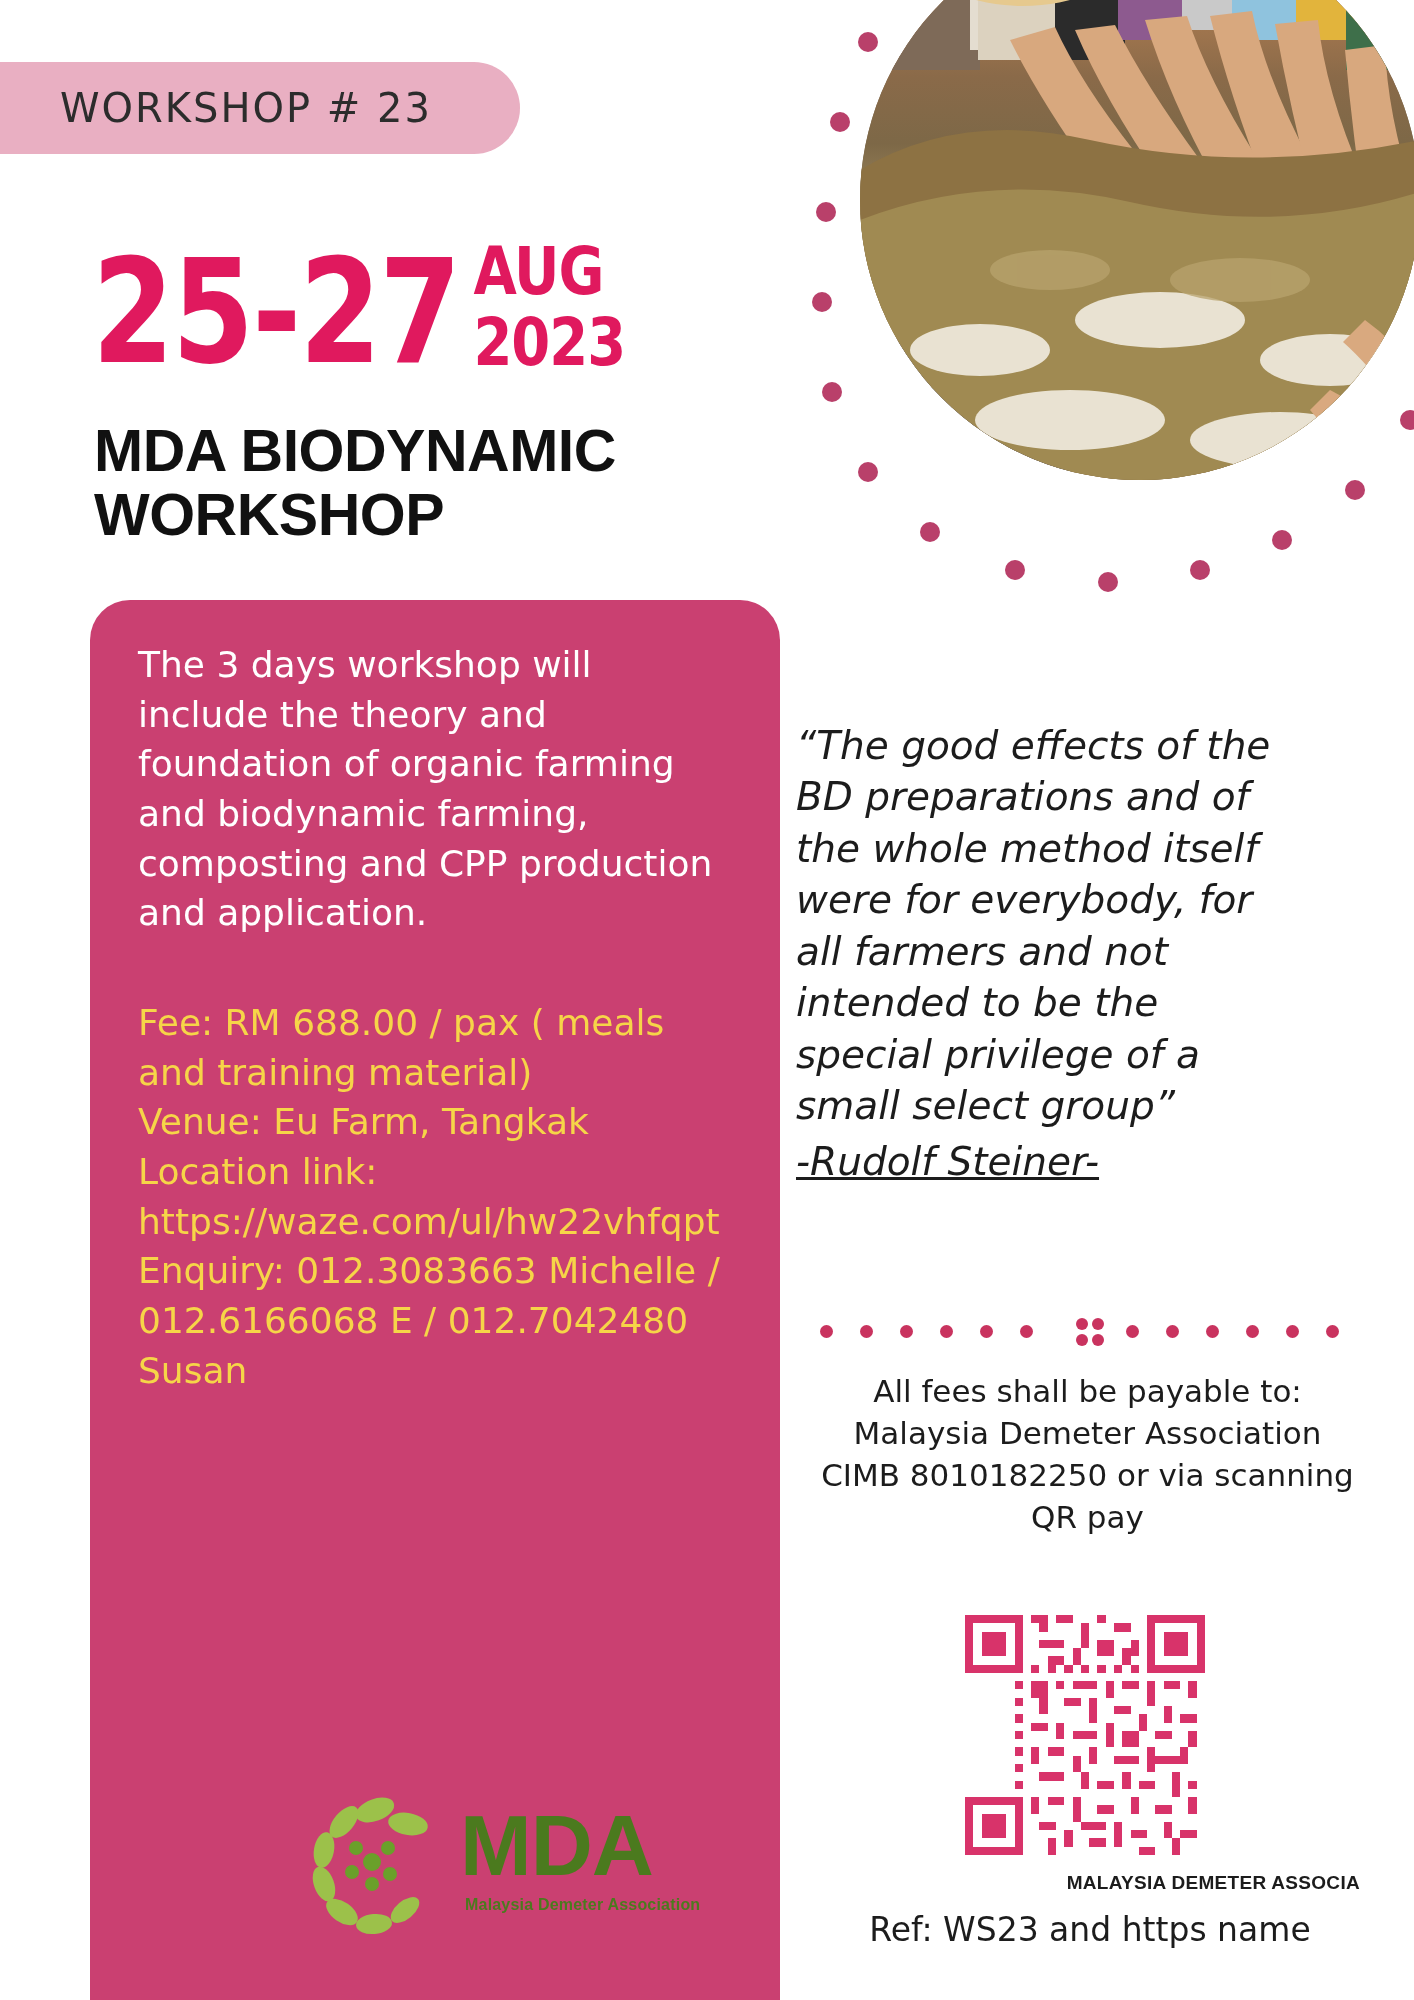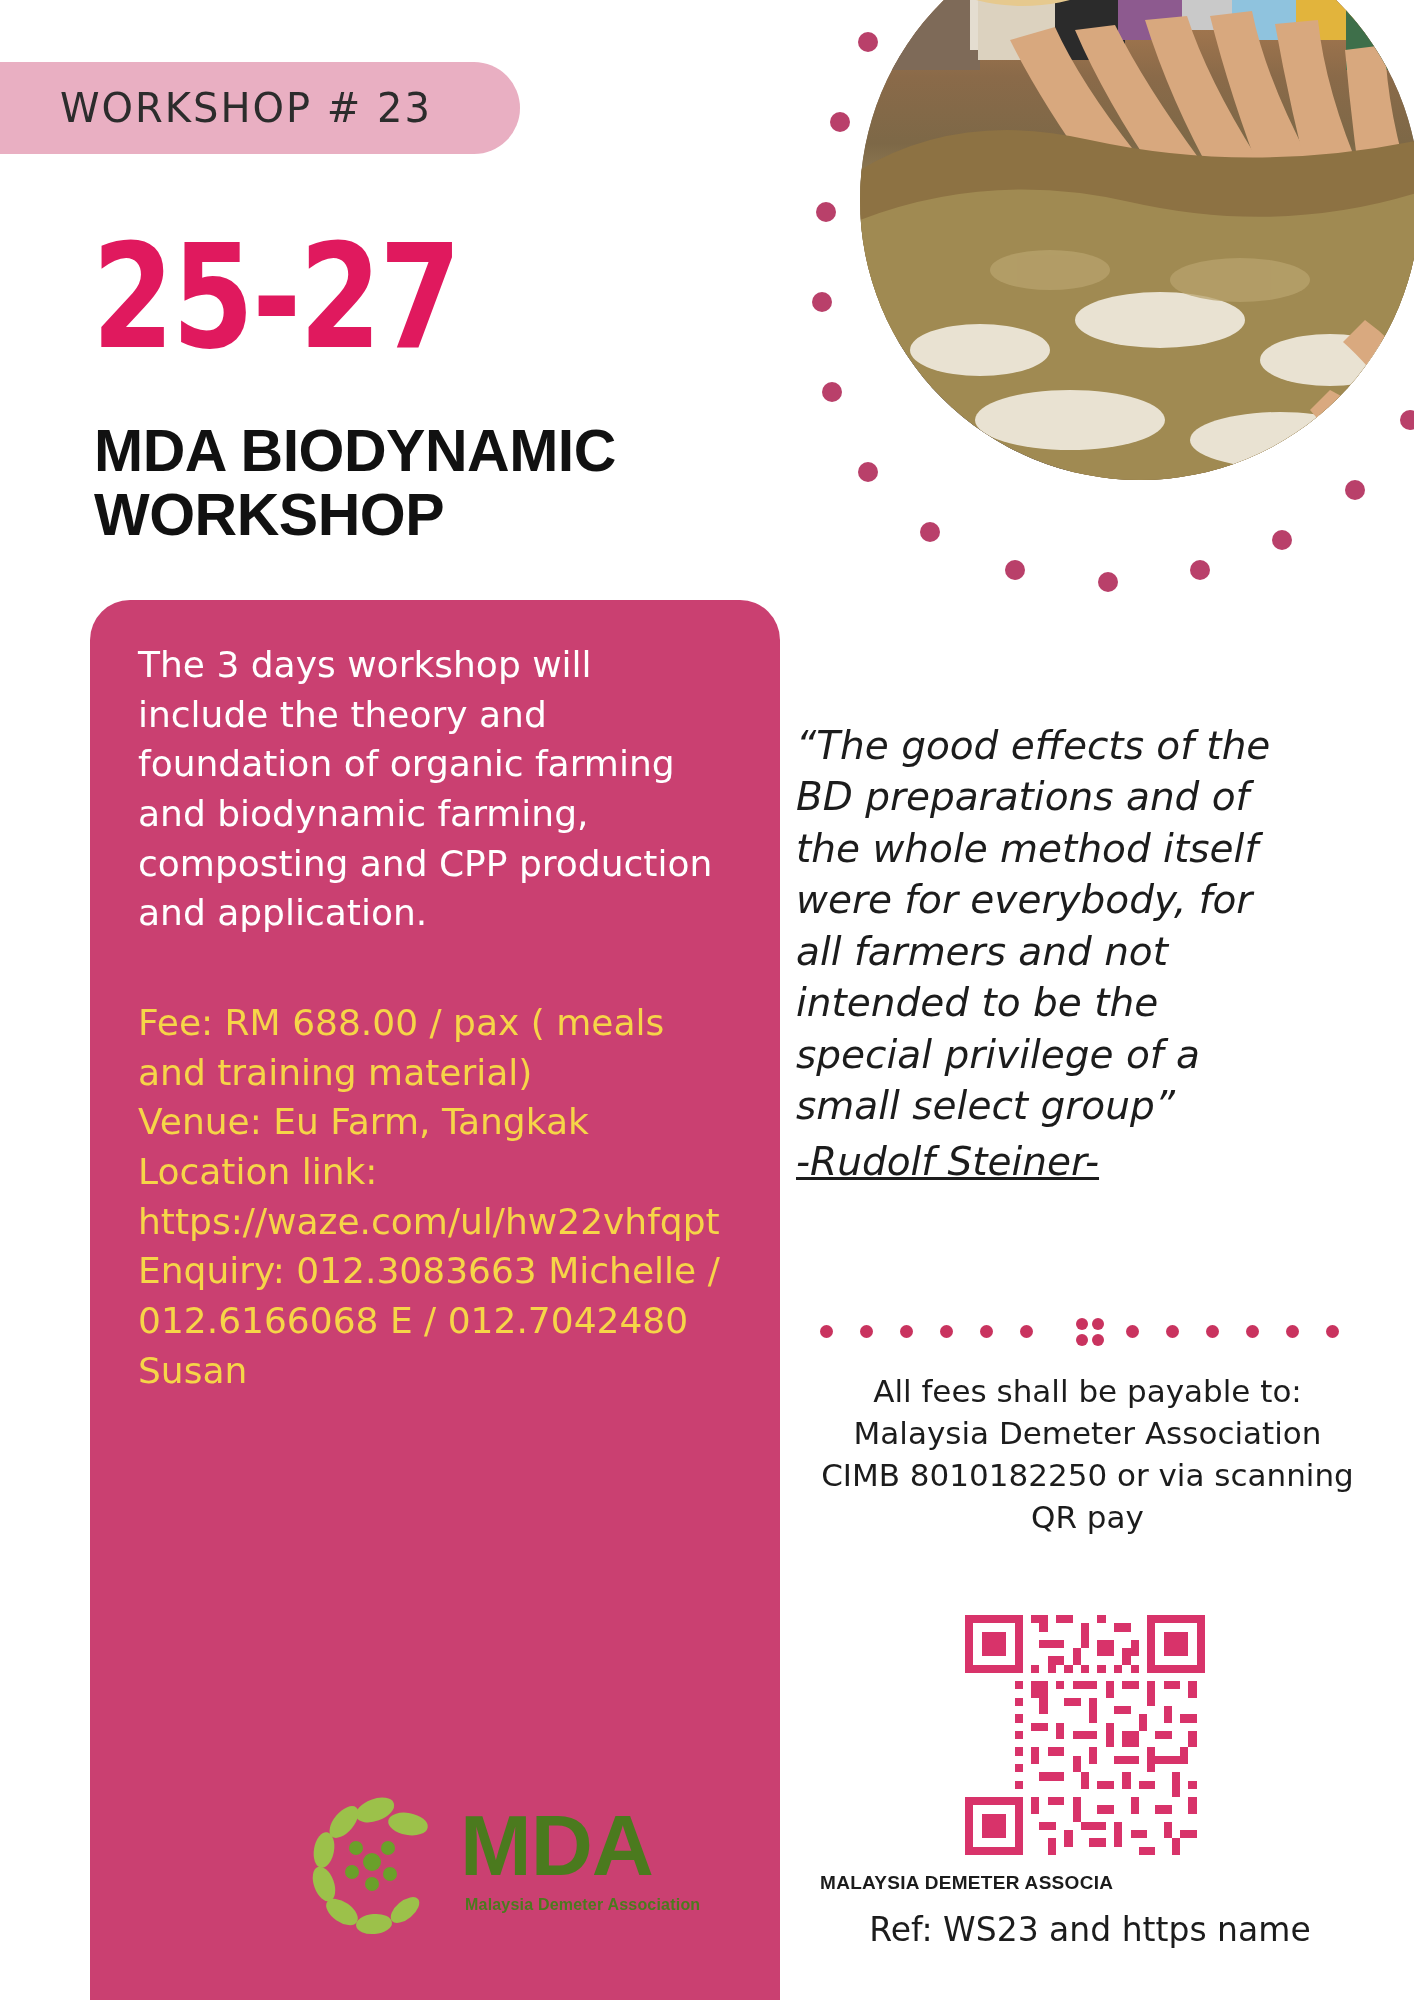--- a/index.html
+++ b/index.html
@@ -267,21 +267,21 @@
     width: 240px;
     height: 240px;
     background: #ffffff;
     position: relative;
   }
   .qr-label {
     position: absolute;
     left: 820px;
     top: 1872px;
     width: 540px;
-    text-align: left;
+    text-align: right;
     font-size: 19px;
     font-weight: 700;
     color: #1c1c1c;
     font-family: "Liberation Sans", sans-serif;
     letter-spacing: 0.3px;
   }
   .qr-ref {
     position: absolute;
     left: 820px;
     top: 1910px;
@@ -294,20 +294,24 @@
 </style>
 </head>
 <body>
 
 <div class="badge">
   <div class="badge-label">WORKSHOP # 23</div>
 </div>
 
 <div class="date-wrap">
   <div class="date-big">25-27</div>
+  <div class="date-right">
+    <div class="date-month">AUG</div>
+    <div class="date-year">2023</div>
+  </div>
 </div>
 
 <div class="title">MDA BIODYNAMIC WORKSHOP</div>
 
 <div class="panel">
   <div class="panel-intro">The 3 days workshop will include the theory and foundation of organic farming and biodynamic farming, composting and CPP production and application.</div>
   <div class="panel-details" style="white-space: pre-line;">Fee: RM 688.00 / pax ( meals and training material)
 Venue: Eu Farm, Tangkak
 Location link: https://waze.com/ul/hw22vhfqpt
 Enquiry: 012.3083663 Michelle / 012.6166068 E / 012.7042480 Susan</div>

